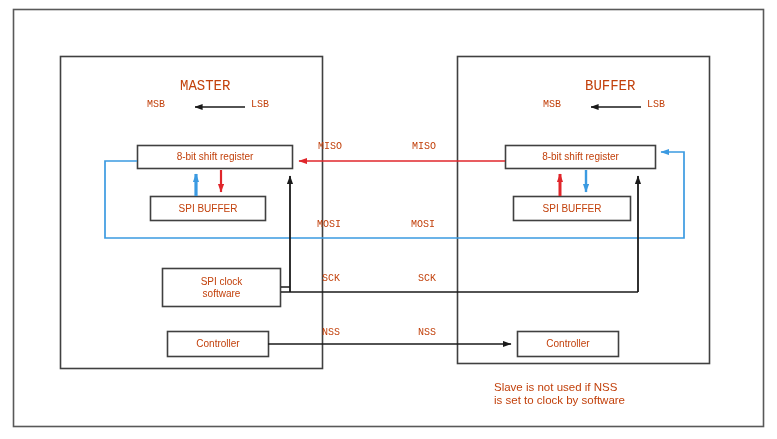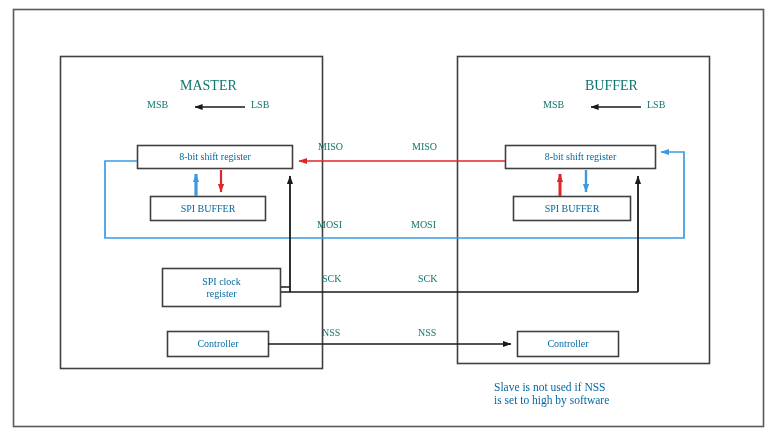--- a/index.html
+++ b/index.html
@@ -17,33 +17,33 @@
   }
   svg.layer {
     position: absolute;
     left: 0;
     top: 0;
     width: 777px;
     height: 439px;
   }
   .lbl {
     position: absolute;
-    color: #0f766e;
-    font-family: Liberation Serif, serif;
+    color: #c2410c;
+    font-family: Liberation Mono, monospace;
     white-space: pre;
     line-height: 1.15;
   }
   .boxtext {
     position: absolute;
     display: flex;
     align-items: center;
     justify-content: center;
     text-align: center;
-    color: #0369a1;
-    font-family: Liberation Serif, serif;
+    color: #c2410c;
+    font-family: Liberation Sans, sans-serif;
     line-height: 1.12;
     white-space: pre-line;
   }
   .t13 { font-size: 10px; }
   .t14 { font-size: 14px; }
   .t11 { font-size: 11.5px; }
   .center { text-align: center; }
 </style>
 </head>
 <body>
@@ -109,35 +109,35 @@
   <div class="lbl t13" style="left:147px; top:99px;">MSB</div>
   <div class="lbl t13" style="left:251px; top:99px;">LSB</div>
 
   <div class="lbl t14" style="left:585px; top:78px;">BUFFER</div>
   <div class="lbl t13" style="left:543px; top:99px;">MSB</div>
   <div class="lbl t13" style="left:647px; top:99px;">LSB</div>
 
   <div class="boxtext t13" style="left:138px; top:146px; width:154px; height:22px;">8-bit shift register</div>
   <div class="boxtext t13" style="left:151px; top:197px; width:114px; height:23px;">SPI BUFFER</div>
   <div class="boxtext t13" style="left:163px; top:269px; width:117px; height:37px;">SPI clock
-register</div>
+software</div>
   <div class="boxtext t13" style="left:168px; top:332px; width:100px; height:24px;">Controller</div>
 
   <div class="boxtext t13" style="left:506px; top:146px; width:149px; height:22px;">8-bit shift register</div>
   <div class="boxtext t13" style="left:514px; top:197px; width:116px; height:23px;">SPI BUFFER</div>
   <div class="boxtext t13" style="left:518px; top:332px; width:100px; height:24px;">Controller</div>
 
   <div class="lbl t13" style="left:318px; top:141px;">MISO</div>
   <div class="lbl t13" style="left:412px; top:141px;">MISO</div>
 
   <div class="lbl t13" style="left:317px; top:219px;">MOSI</div>
   <div class="lbl t13" style="left:411px; top:219px;">MOSI</div>
 
   <div class="lbl t13" style="left:322px; top:273px;">SCK</div>
   <div class="lbl t13" style="left:418px; top:273px;">SCK</div>
 
   <div class="lbl t13" style="left:322px; top:327px;">NSS</div>
   <div class="lbl t13" style="left:418px; top:327px;">NSS</div>
 
   <div class="boxtext t11 center" style="left:494px; top:381px; width:220px; height:32px; display:block; text-align:left;">Slave is not used if NSS
-is set to high by software</div>
+is set to clock by software</div>
 
 </div>
 
 </body></html>

